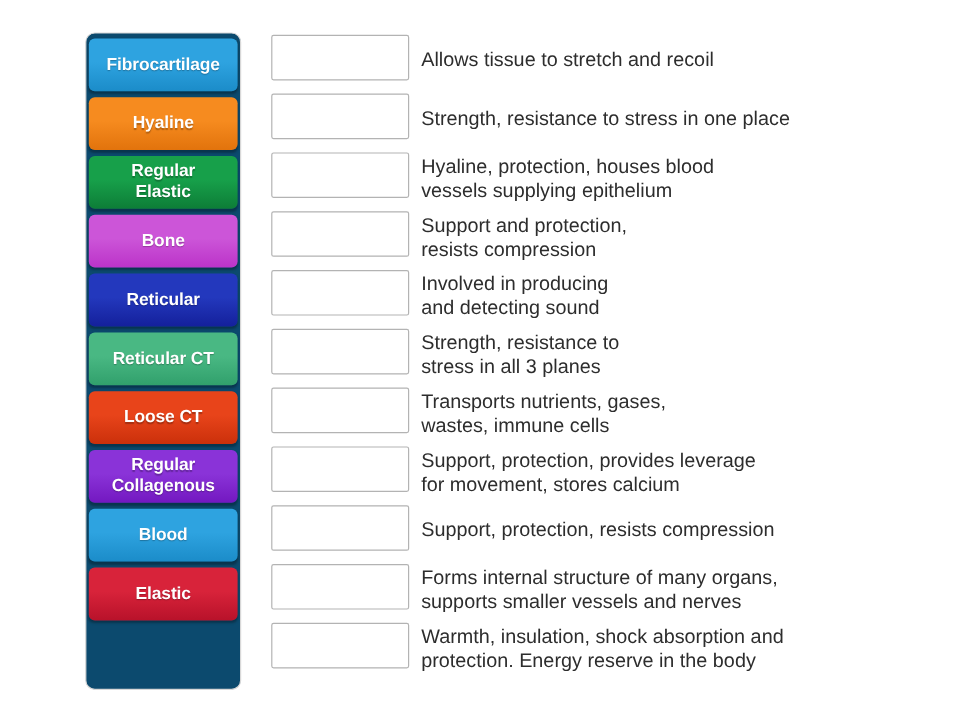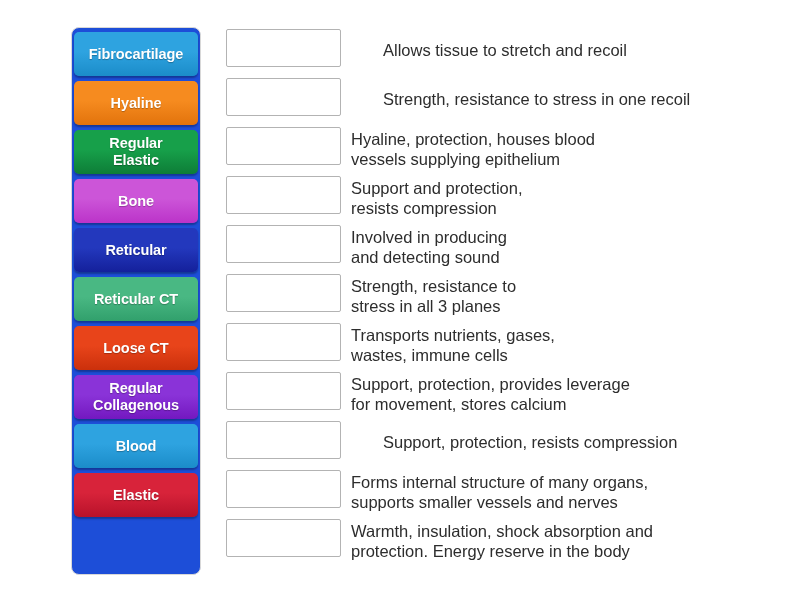--- a/index.html
+++ b/index.html
@@ -24,21 +24,21 @@
 
   
   .tile-bank {
     position: absolute;
     left: 71px;
     top: 27px;
     width: 130px;
     height: 548px;
     border: 1px solid #d8d8d8;
     border-radius: 8px;
-    background: #1d4ed8;
+    background: #0c4a6e;
     padding: 4px 3px;
     display: flex;
     flex-direction: column;
     align-items: center;
   }
 
   .tile {
     width: 124px;
     height: 44px;
     margin-bottom: 5px;
@@ -89,21 +89,21 @@
   }
 
   .answer-text {
     font-size: 16.5px;
     line-height: 20px;
     color: #2d2d2d;
     padding-top: 2px;
     white-space: pre-line;
     font-weight: 400;
   }
-  .answer-row.one-line .answer-text { padding-top: 11px; margin-left: 32px; }
+  .answer-row.one-line .answer-text { padding-top: 11px; }
 </style>
 </head>
 <body>
 
 <div class="activity">
 
   <div class="tile-bank" id="tile-bank">
       <div class="tile" style="background: linear-gradient(rgb(46, 163, 224) 0%, rgb(46, 163, 224) 45%, rgb(27, 140, 201) 100%);">
         <span class="tile-label" style="white-space: pre-line;">Fibrocartilage</span>
       </div>
@@ -138,21 +138,21 @@
       </div>
     </div>
 
   <div class="answer-list" id="answer-list">
       <div class="answer-row one-line">
         <div class="drop-box"></div>
         <div class="answer-text">Allows tissue to stretch and recoil</div>
       </div>
       <div class="answer-row one-line">
         <div class="drop-box"></div>
-        <div class="answer-text">Strength, resistance to stress in one recoil</div>
+        <div class="answer-text">Strength, resistance to stress in one place</div>
       </div>
       <div class="answer-row">
         <div class="drop-box"></div>
         <div class="answer-text">Hyaline, protection, houses blood
 vessels supplying epithelium</div>
       </div>
       <div class="answer-row">
         <div class="drop-box"></div>
         <div class="answer-text">Support and protection,
 resists compression</div>

